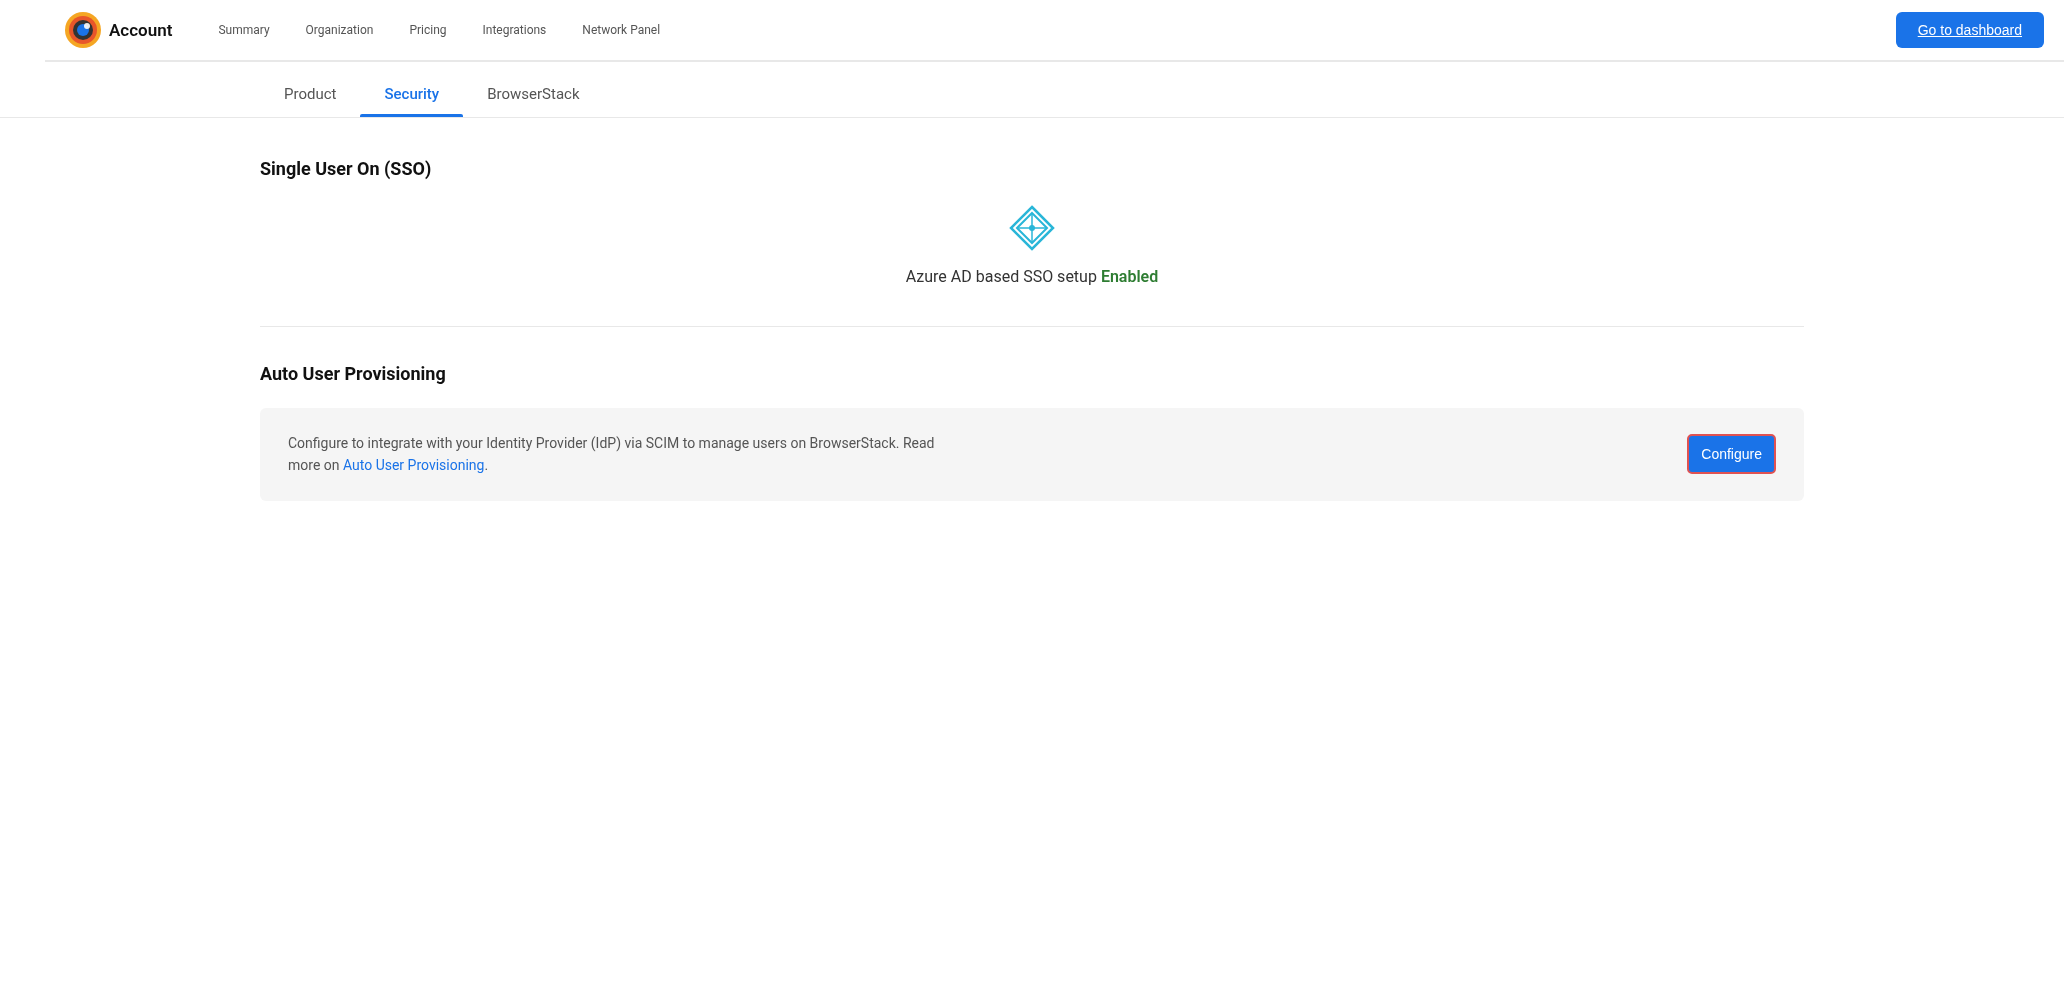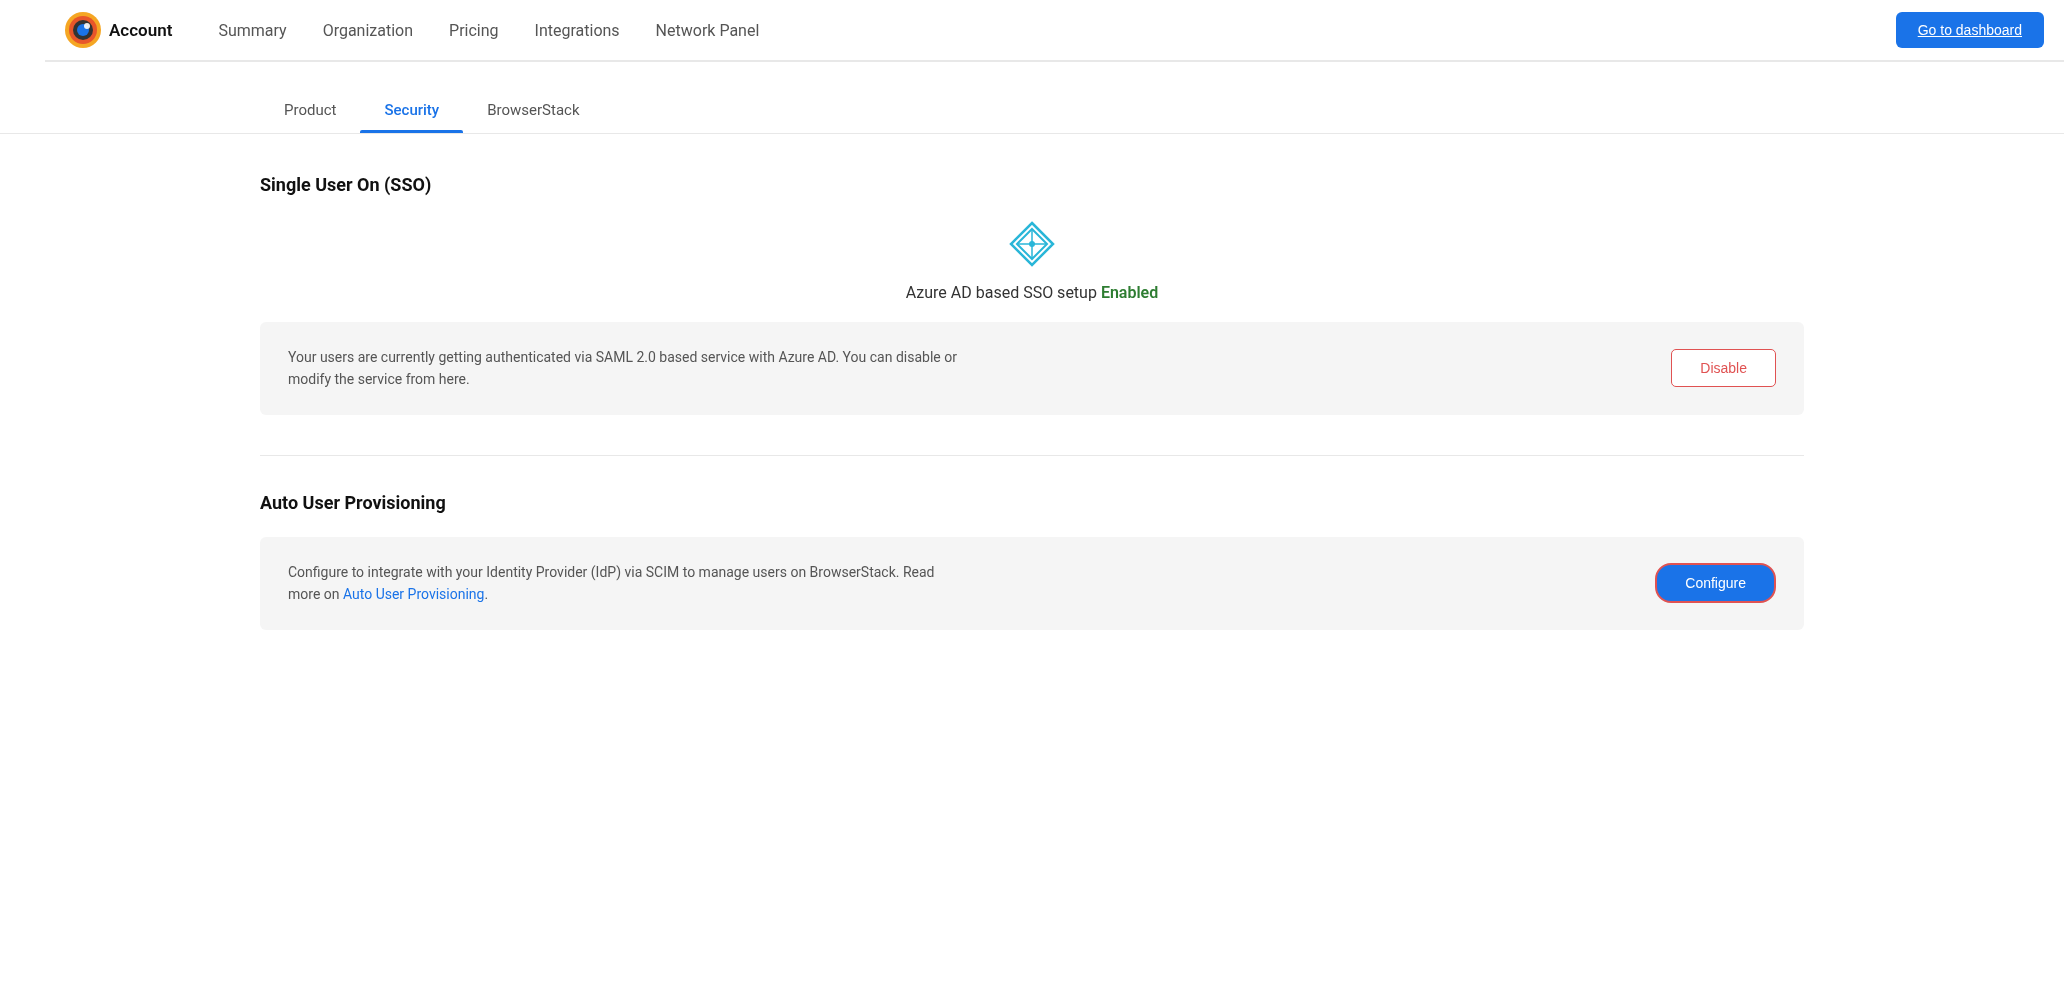--- a/index.html
+++ b/index.html
@@ -32,21 +32,21 @@
       color: #111;
     }
     .nav-items {
       display: flex;
       align-items: center;
       gap: 4px;
       flex: 1;
     }
     .nav-item {
       padding: 8px 16px;
-      font-size: 16px;
+      font-size: 12px;
       color: #555;
       cursor: pointer;
       text-decoration: none;
       white-space: nowrap;
       position: relative;
       height: 62px;
       display: flex;
       align-items: center;
     }
     .nav-item.active {
@@ -76,21 +76,21 @@
       text-decoration: underline;
     }
 
     
     .sub-tabs-area {
       background: #fff;
       border-bottom: 1px solid #e8e8e8;
       padding: 0 260px;
       display: flex;
       align-items: flex-end;
-      height: 72px;
+      height: 56px;
     }
     .sub-tab {
       padding: 0 24px 14px;
       font-size: 15px;
       color: #555;
       cursor: pointer;
       position: relative;
       white-space: nowrap;
     }
     .sub-tab.active {
@@ -170,25 +170,25 @@
       background: #fff;
       color: #e05252;
       border-radius: 5px;
       font-size: 14px;
       cursor: pointer;
       white-space: nowrap;
       flex-shrink: 0;
     }
 
     .btn-configure {
-      padding: 10px 28px;
+      padding: 10px 12px;
       border: 2.5px solid #e05252;
       background: #1a73e8;
       color: #fff;
-      border-radius: 16px;
+      border-radius: 5px;
       font-size: 14px;
       cursor: pointer;
       white-space: nowrap;
       flex-shrink: 0;
       font-weight: 500;
     }
 
     .section-divider {
       border: none;
       border-top: 1px solid #e8e8e8;
@@ -246,24 +246,20 @@
         <line x1="25" y1="10" x2="25" y2="40" stroke="#29b6d8" stroke-width="1.5"></line>
         <line x1="10" y1="25" x2="40" y2="25" stroke="#29b6d8" stroke-width="1.5"></line>
         <circle cx="25" cy="25" r="3" fill="#29b6d8"></circle>
       </svg>
       <span class="sso-provider-text">
         <span>Azure AD based SSO setup</span>
         <span class="status-enabled">Enabled</span>
       </span>
     </div>
 
-    <div class="info-box">
-      <p class="info-box-text">Your users are currently getting authenticated via SAML 2.0 based service with Azure AD. You can disable or modify the service from here.</p>
-      <button class="btn-disable">Disable</button>
-    </div>
   </section>
 
   <hr class="section-divider">
 
   <section class="section">
     <h2 class="section-title">Auto User Provisioning</h2>
 
     <div class="info-box">
       <p class="info-box-text">
         <span>Configure to integrate with your Identity Provider (IdP) via SCIM to manage users on BrowserStack. Read more on </span><a class="link-blue" href="#">Auto User Provisioning</a><span>.</span>

